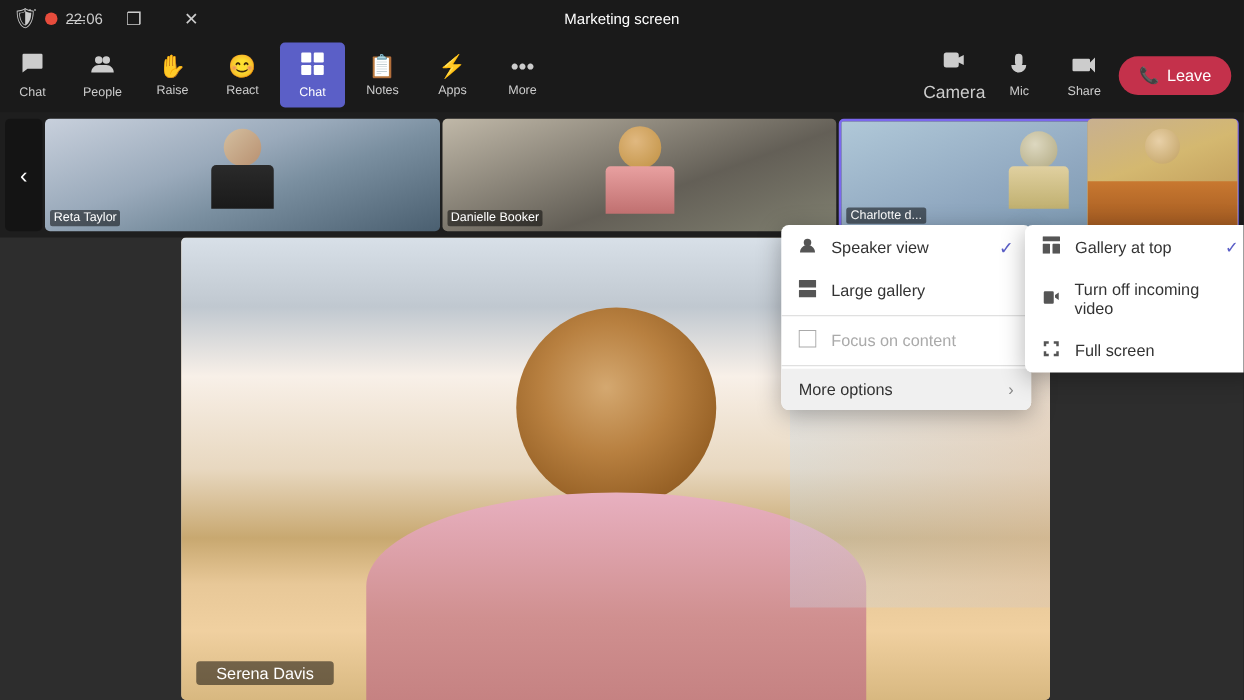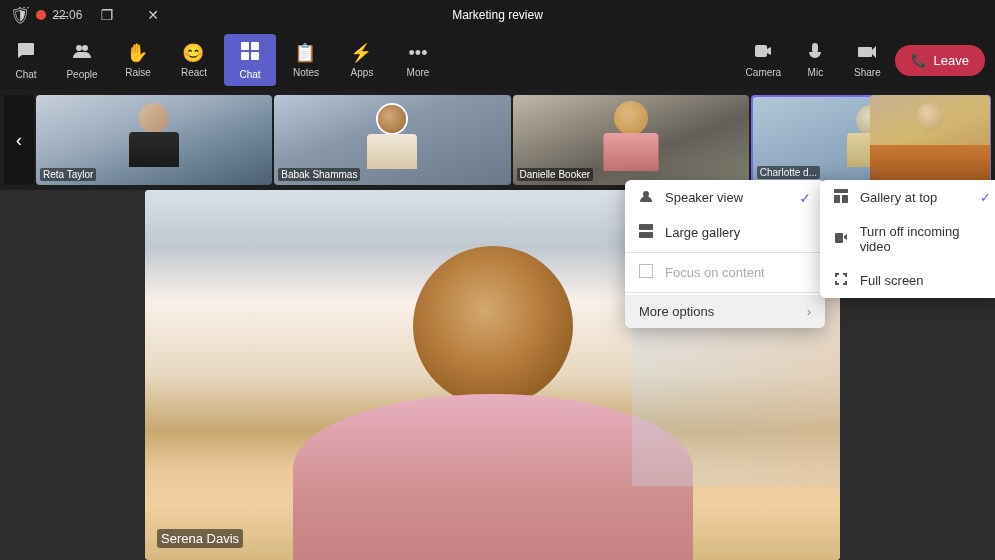--- a/index.html
+++ b/index.html
@@ -228,21 +228,21 @@
       overflow: hidden;
       z-index: 1;
     }
     .main-video-label {
       position: absolute;
       bottom: 12px;
       left: 12px;
       color: #fff;
       font-size: 13px;
       background: rgba(0,0,0,0.5);
-      padding: 2px 4px;
+      padding: 2px 16px;
       border-radius: 3px;
     }
 
     
     .person-main {
       width: 100%;
       height: 100%;
       background: linear-gradient(180deg, #e8cfa8 0%, #c9a87a 30%, #e8cfa8 60%, #d4b08a 100%);
       position: relative;
     }
@@ -300,21 +300,21 @@
 </head>
 <body>
 
 <div id="title-bar">
   <div id="status-left">
     <span class="shield-icon">🛡</span>
     <span class="record-dot"></span>
     <span>22:06</span>
   </div>
   <div id="title-bar-center">
-    <span>Marketing review</span>
+    <span>Marketing screen</span>
   </div>
   <div id="title-bar-right">
     <span class="dots-menu">···</span>
     <div class="win-btn">—</div>
     <div class="win-btn">❐</div>
     <div class="win-btn close">✕</div>
   </div>
 </div>
 
 <div id="toolbar">
@@ -370,21 +370,21 @@
     </div>
   </div>
 
   <div id="status-right" style="position:relative;margin-left:auto;display:flex;align-items:center;gap:4px;">
     <div class="cam-btn">
       <span>
         <svg width="20" height="20" viewBox="0 0 20 20" fill="#ccc">
             <path d="M2 5a2 2 0 0 1 2-2h8a2 2 0 0 1 2 2v2l4-2v8l-4-2v2a2 2 0 0 1-2 2H4a2 2 0 0 1-2-2V5z"></path>
           </svg>
       </span>
-      <span style="font-size:10px;color:#ccc;">Camera</span>
+      <span style="font-size:14px;color:#ccc;">Camera</span>
     </div>
     <div class="cam-btn">
       <span>
         <svg width="20" height="20" viewBox="0 0 20 20" fill="#ccc">
             <rect x="7" y="1" width="6" height="10" rx="3"></rect>
             <path d="M4 10a6 6 0 0 0 12 0M10 18v-2"></path>
           </svg>
       </span>
       <span style="font-size:10px;color:#ccc;">Mic</span>
     </div>
@@ -409,27 +409,20 @@
   <div id="thumbnails">
     <div class="thumb-nav">‹</div>
 
     <div class="thumb-item thumb-1" style="background: linear-gradient(160deg, #c8d0dc 0%, #9aaabb 40%, #7a8fa0 60%, #4a5f70 100%); position:relative;">
 
       <div style="position:absolute;top:8px;left:50%;transform:translateX(-50%);width:30px;height:30px;border-radius:50%;background:linear-gradient(135deg,#d4bfa0,#b89070);"></div>
       <div style="position:absolute;bottom:18px;left:50%;transform:translateX(-50%);width:50px;height:35px;background:linear-gradient(180deg,#2a2a2a,#1a1a1a);border-radius:4px 4px 0 0;"></div>
       <span class="thumb-label">Reta Taylor</span>
     </div>
 
-    <div class="thumb-item thumb-2" style="background:linear-gradient(160deg,#b8c8d8 0%,#8898a8 40%,#6a7888 100%);position:relative;">
-      <div style="position:absolute;top:8px;left:50%;transform:translateX(-50%);width:32px;height:32px;border-radius:50%;background:linear-gradient(135deg,#c8a070,#a07840);overflow:hidden;border:2px solid #fff;">
-        <div style="width:100%;height:100%;background:radial-gradient(circle at 40% 40%,#d4a878,#9a6830);"></div>
-      </div>
-      <div style="position:absolute;bottom:16px;left:50%;transform:translateX(-50%);width:50px;height:35px;background:linear-gradient(180deg,#f0e8d8,#d8c8a8);border-radius:4px 4px 0 0;"></div>
-      <span class="thumb-label">Babak Shammas</span>
-    </div>
 
     <div class="thumb-item thumb-3" style="background:linear-gradient(160deg,#c0b8a8 0%,#a0988888 60%,#808070 100%);position:relative;">
       <div style="position:absolute;top:6px;left:50%;transform:translateX(-50%);width:34px;height:34px;border-radius:50%;background:radial-gradient(circle at 40% 35%,#e0b880,#c09040);"></div>
       <div style="position:absolute;bottom:14px;left:50%;transform:translateX(-50%);width:55px;height:38px;background:linear-gradient(180deg,#e8a0a0,#c07070);border-radius:4px 4px 0 0;"></div>
       <span class="thumb-label">Danielle Booker</span>
     </div>
 
     <div class="thumb-item active-speaker thumb-4" style="background:linear-gradient(160deg,#b0c8d8 0%,#90a8c0 50%,#7090a8 100%);position:relative;">
       <div style="position:absolute;top:8px;left:50%;transform:translateX(-50%);width:30px;height:30px;border-radius:50%;background:radial-gradient(circle at 40% 35%,#ddd8c0,#b0a880);"></div>
       <div style="position:absolute;bottom:16px;left:50%;transform:translateX(-50%);width:48px;height:34px;background:linear-gradient(180deg,#e0d0a0,#c0b070);border-radius:4px 4px 0 0;"></div>

